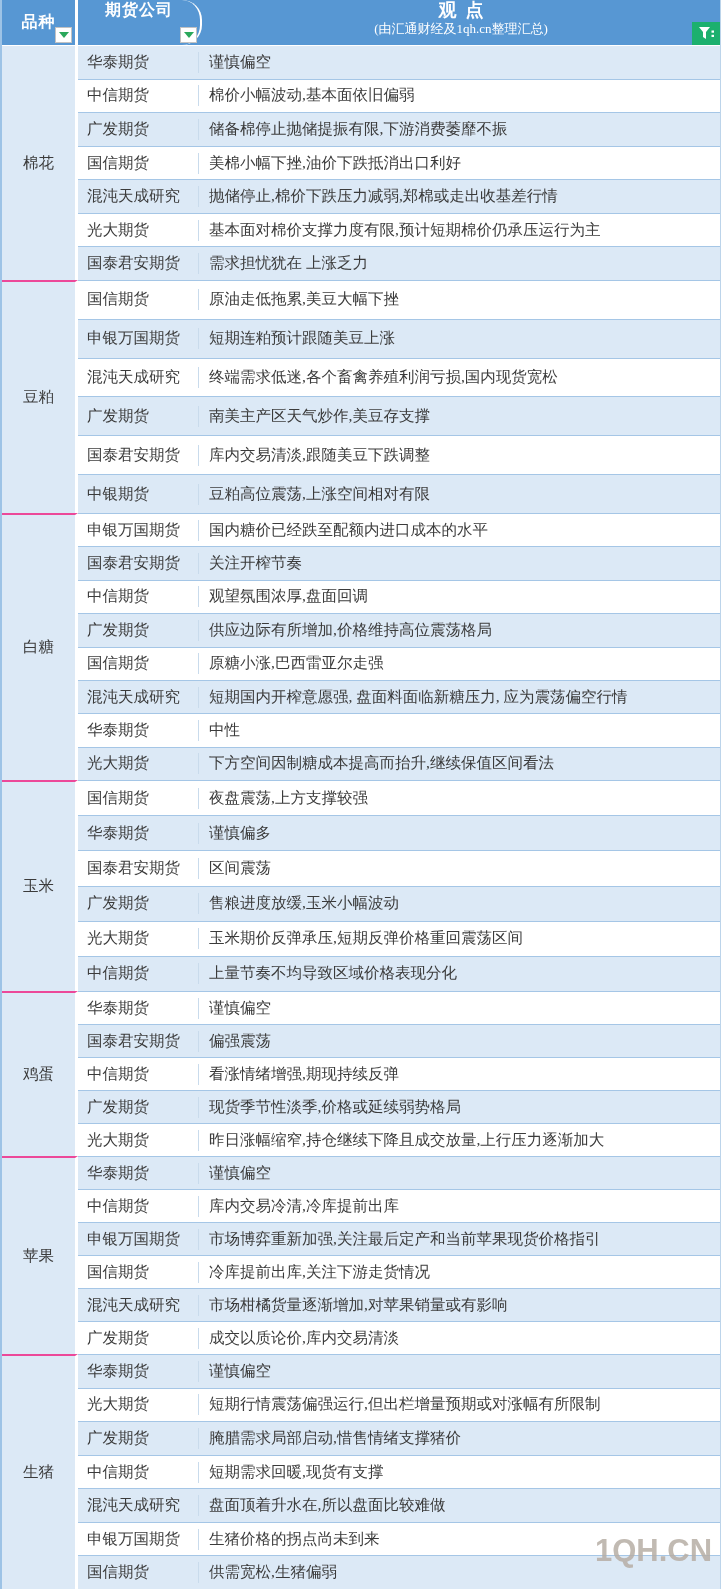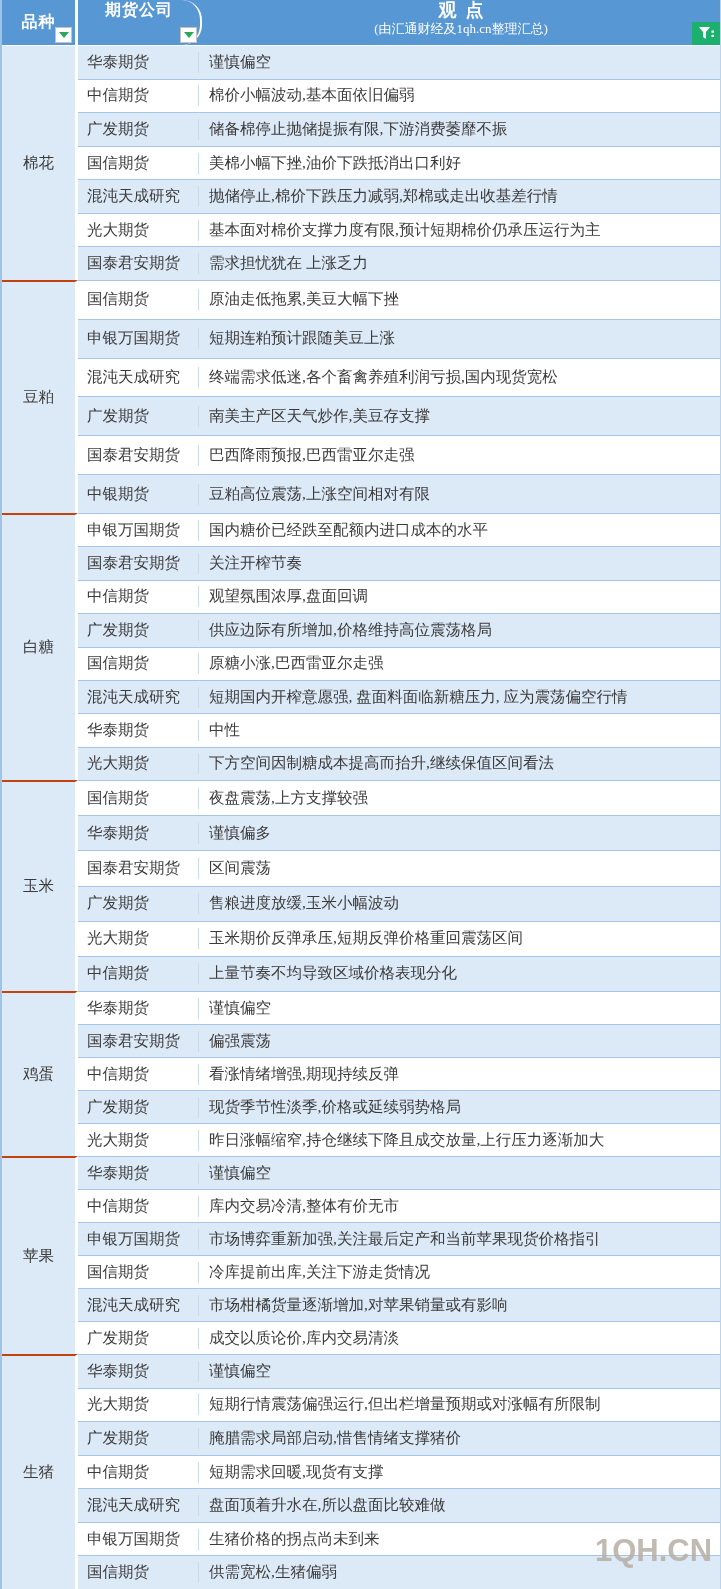--- a/index.html
+++ b/index.html
@@ -67,21 +67,21 @@
   }
   
   .section { display: flex; }
   .commodity {
     width: 76px;
     background: var(--stripe, #dce9f6);
     border-right: 3px solid #ffffff;
     display: flex; align-items: center; justify-content: center;
     font-size: 15.5px; color: #3b3b3b;
   }
-  .section + .section .commodity { border-top: 2px solid #c2410c; }
+  .section + .section .commodity { border-top: 2px solid #ec4899; }
   .rows { flex: 1; display: flex; flex-direction: column; }
   .row  { flex: 1; display: flex; align-items: center; background: #ffffff; }
   .row.stripe { background: var(--stripe, #dce9f6); }
   .row + .row { border-top: 1px solid var(--line, #a5c6e6); }
   .section + .section .row:first-child { border-top: 1px solid var(--line, #a5c6e6); }
   .cell-company {
     width: 121px;
     padding-left: 9px;
     border-right: 1px solid #c9dbec;
     display: flex; align-items: center;
@@ -189,21 +189,21 @@
           <div class="row">
             <div class="cell-company">混沌天成研究</div>
             <div class="cell-view">终端需求低迷,各个畜禽养殖利润亏损,国内现货宽松</div>
           </div>
           <div class="row stripe">
             <div class="cell-company">广发期货</div>
             <div class="cell-view">南美主产区天气炒作,美豆存支撑</div>
           </div>
           <div class="row">
             <div class="cell-company">国泰君安期货</div>
-            <div class="cell-view">巴西降雨预报,巴西雷亚尔走强</div>
+            <div class="cell-view">库内交易清淡,跟随美豆下跌调整</div>
           </div>
           <div class="row stripe">
             <div class="cell-company">中银期货</div>
             <div class="cell-view">豆粕高位震荡,上涨空间相对有限</div>
           </div>
         </div>
       </div>
       <div class="section" style="height: 267px;">
         <div class="commodity">
           <span>白糖</span>
@@ -305,21 +305,21 @@
         <div class="commodity">
           <span>苹果</span>
         </div>
         <div class="rows">
           <div class="row stripe">
             <div class="cell-company">华泰期货</div>
             <div class="cell-view">谨慎偏空</div>
           </div>
           <div class="row">
             <div class="cell-company">中信期货</div>
-            <div class="cell-view">库内交易冷清,整体有价无市</div>
+            <div class="cell-view">库内交易冷清,冷库提前出库</div>
           </div>
           <div class="row stripe">
             <div class="cell-company">申银万国期货</div>
             <div class="cell-view">市场博弈重新加强,关注最后定产和当前苹果现货价格指引</div>
           </div>
           <div class="row">
             <div class="cell-company">国信期货</div>
             <div class="cell-view">冷库提前出库,关注下游走货情况</div>
           </div>
           <div class="row stripe">

